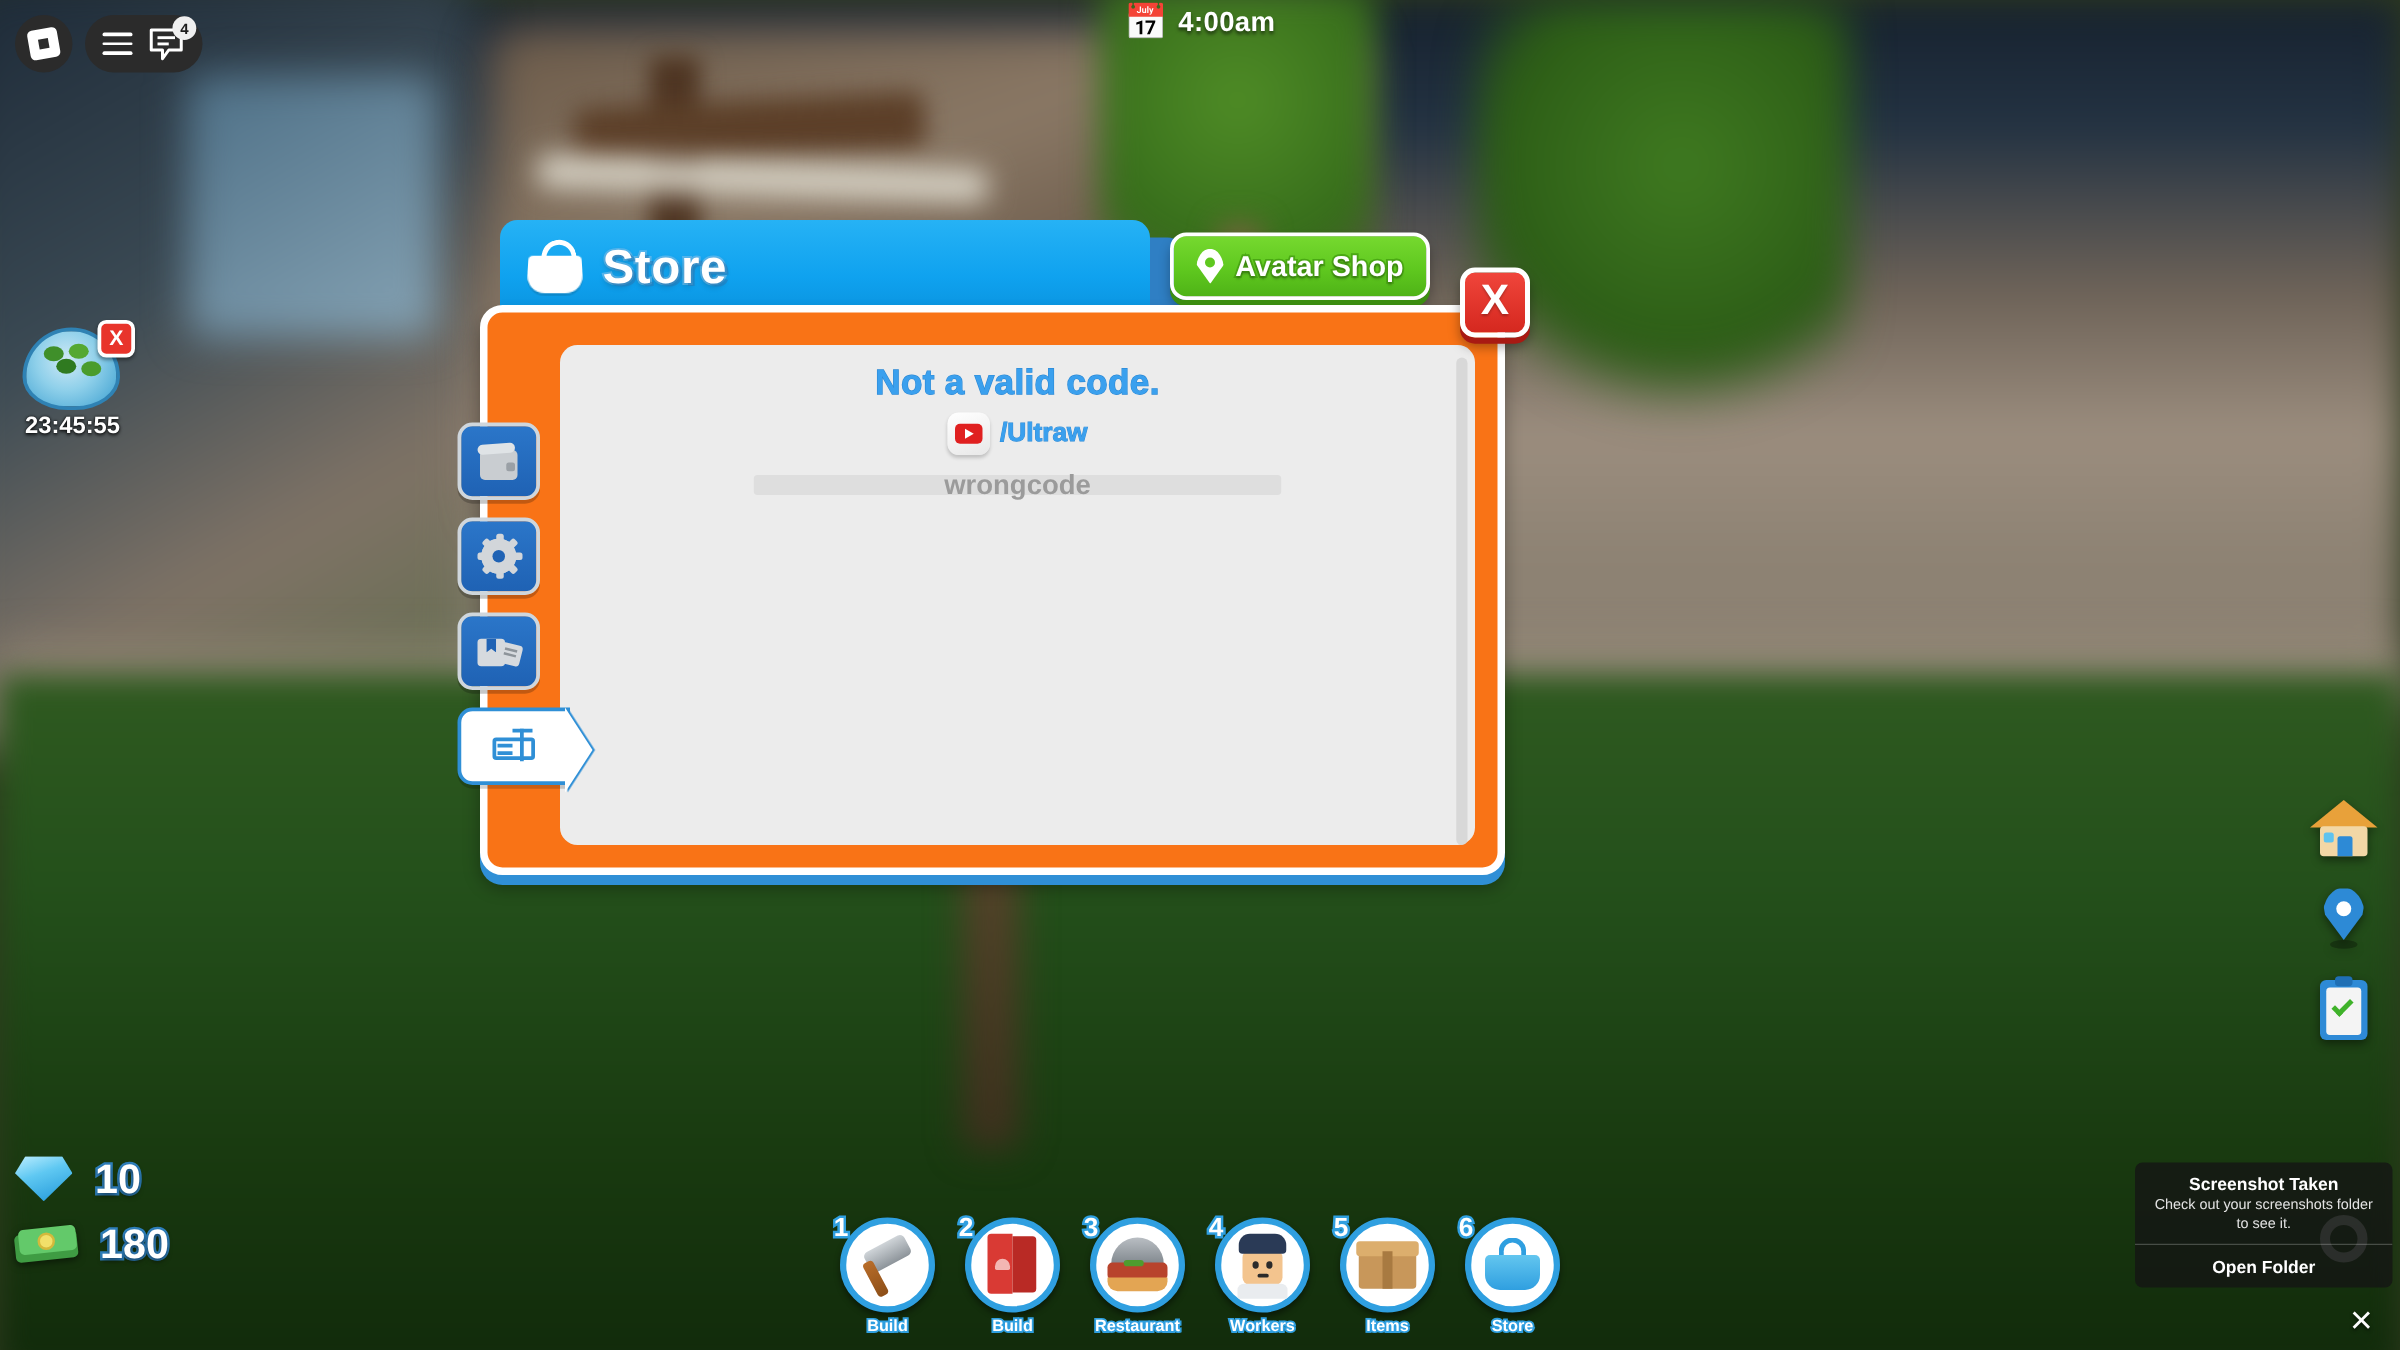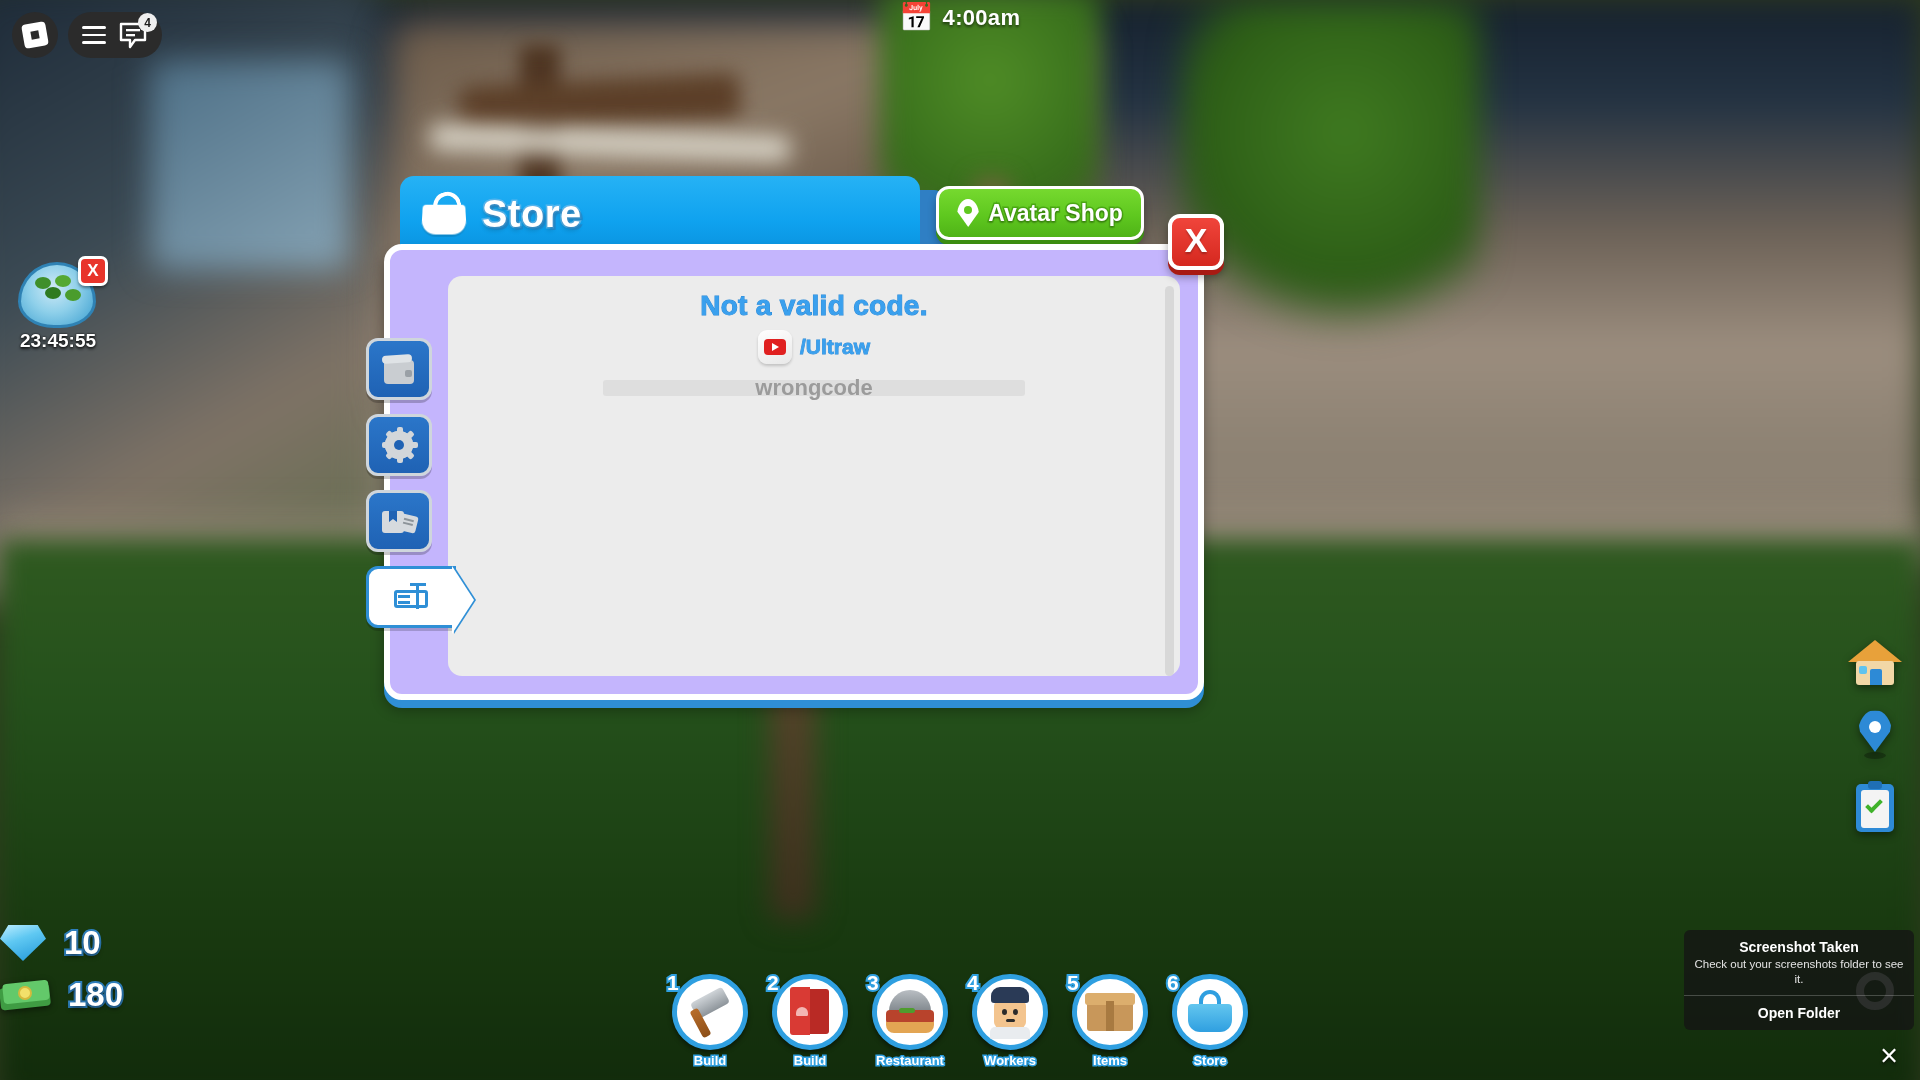--- a/index.html
+++ b/index.html
@@ -184,21 +184,21 @@
     background:linear-gradient(180deg,#f0453b,#d5281f);
     border:4px solid #fff; border-radius:12px;
     box-shadow:0 5px 0 #a81a13, 0 7px 9px rgba(0,0,0,.35);
     display:flex; align-items:center; justify-content:center; cursor:pointer; z-index:5;
   }
   .close-x span { color:#fff; font-size:34px; font-weight:bold; line-height:1; margin-top:-4px;
                   text-shadow:0 2px 2px rgba(0,0,0,.25); }
 
   .panel-body {
     position:absolute; left:16px; top:68px; width:820px; height:456px;
-    background:#c4b5fd; border:6px solid #ffffff; border-radius:18px;
+    background:#f97316; border:6px solid #ffffff; border-radius:18px;
     box-shadow:0 8px 0 #2f8fd6, 0 10px 14px rgba(0,0,0,.33);
   }
   .panel-inner {
     position:absolute; left:58px; top:26px; right:18px; bottom:18px;
     background:#ececec; border-radius:14px;
   }
 
   
   .sidebar { position:absolute; left:-24px; top:88px; width:104px; z-index:6; }
   .side-tab {
@@ -330,36 +330,36 @@
         background:#2e8ad6; border-radius:5px; }
   .clip .paper { position:absolute; left:17px; top:10px; width:28px; height:38px;
         background:#f4f4f4; border-radius:3px; }
   .clip .check { position:absolute; left:22px; top:20px; width:16px; height:9px;
         border-left:4px solid #3fb22a; border-bottom:4px solid #3fb22a;
         transform:rotate(-45deg); }
   .clip .top { position:absolute; left:24px; top:1px; width:14px; height:8px;
         background:#1f6fb5; border-radius:3px; }
 
   
-  #toast { position:absolute; right:6px; bottom:50px; width:230px; z-index:45;
+  #toast { position:absolute; right:6px; bottom:50px; width:206px; z-index:45;
            background:rgba(20,20,20,.78); border-radius:6px; color:#fff;
            text-align:center; overflow:hidden;margin-left:28px; }
   #toast .t1 { font-size:14px; font-weight:bold; padding:9px 8px 2px; }
   #toast .t2 { font-size:11.5px; padding:0 10px 8px; color:#e3e3e3; line-height:1.3; }
   #toast .sep { height:1px; background:rgba(255,255,255,.22); }
   #toast .t3 { font-size:14px; font-weight:bold; padding:9px 8px; cursor:pointer; }
   #toast-close { position:absolute; right:12px; bottom:4px; width:38px; height:38px;
         color:#fff; font-size:31px; font-weight:300; line-height:36px; text-align:center;
         cursor:pointer; z-index:46; text-shadow:0 2px 3px rgba(0,0,0,.6); }
   #gear-float { position:absolute; right:18px; bottom:62px; width:54px; height:54px; z-index:44;
         opacity:.55; }
   #gear-float .gc { position:absolute; inset:8px; border:8px solid #cfd3d6; border-radius:50%; }
 
   
-  #currency { position:absolute; left:0; bottom:52px; z-index:40; }
+  #currency { position:absolute; left:12px; bottom:52px; z-index:40; }
   .cur-row { display:flex; align-items:center; gap:18px; margin-bottom:14px; }
   .gem {
     width:46px; height:36px;
     background:linear-gradient(160deg,#bdeeff 0%,#5fc8f2 40%,#1f96d8 100%);
     clip-path:polygon(50% 100%, 0 38%, 18% 0, 82% 0, 100% 38%);
     filter:drop-shadow(0 2px 3px rgba(0,0,0,.5));
   }
   .cash {
     width:50px; height:34px; position:relative;
     filter:drop-shadow(0 2px 3px rgba(0,0,0,.5));

